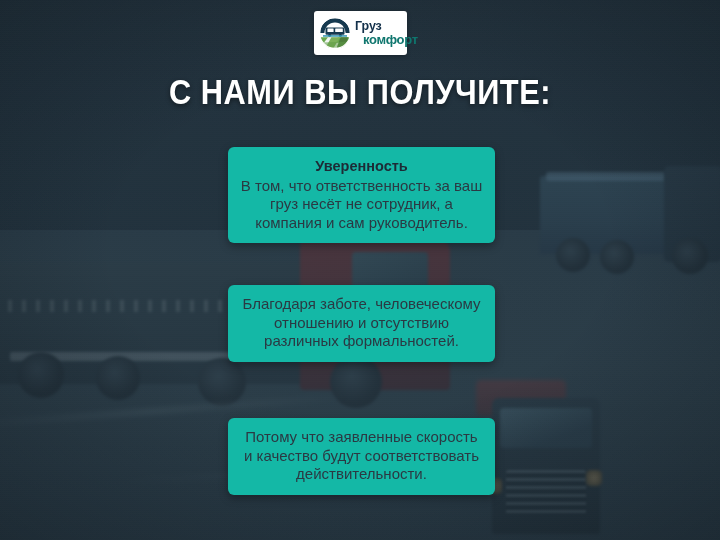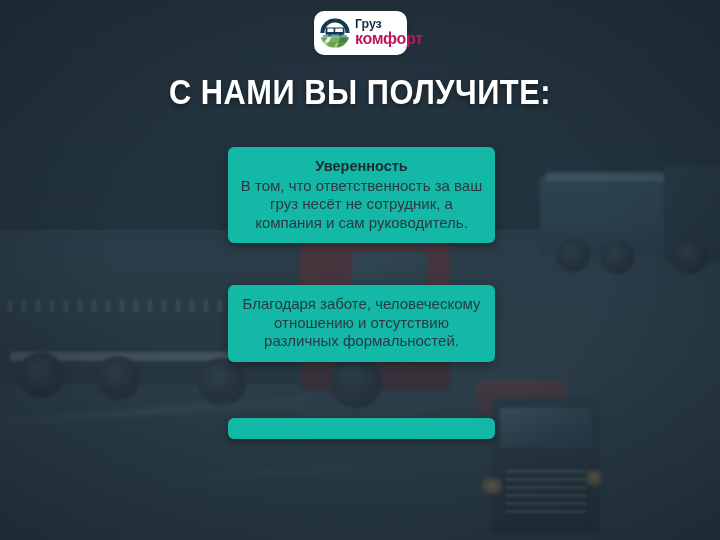--- a/index.html
+++ b/index.html
@@ -178,21 +178,21 @@
 
   
   .content { position: absolute; inset: 0; }
 
   
   .logo-badge {
     position: absolute;
     left: 314px; top: 11px;
     width: 93px; height: 44px;
     background: #ffffff;
-    border-radius: 10px;
+    border-radius: 3px;
     display: flex;
     align-items: center;
     padding: 0 5px 0 4px;
     box-sizing: border-box;
     box-shadow: 0 1px 4px rgba(0,0,0,0.28);
   }
   .logo-mark { width: 34px; height: 34px; flex: 0 0 34px; }
   .logo-words {
     margin-left: 3px;
     line-height: 1.02;
@@ -200,24 +200,25 @@
     flex-direction: column;
     justify-content: center;
   }
   .logo-word-1 {
     font-size: 12.5px;
     font-weight: 700;
     color: #13304a;
     letter-spacing: -0.1px;
   }
   .logo-word-2 {
-    font-size: 16px;
-    font-weight: 700;
-    color: #be185d;
+    font-size: 13px;
+    font-weight: 700;
+    color: #0f766e;
     letter-spacing: -0.3px;
+    margin-left: 8px;
   }
 
   
   .headline {
     position: absolute;
     left: 0; top: 72px; width: 720px;
     text-align: center;
     color: #ffffff;
     font-size: 35px;
     font-weight: 700;
@@ -353,17 +354,18 @@
     <div class="card" id="card-1">
       <div class="card-title">Уверенность</div>
       <div class="card-body">В том, что ответственность за ваш груз несёт не сотрудник, а компания и сам руководитель.</div>
     </div>
 
     <div class="card" id="card-2">
       <div class="card-body">Благодаря заботе, человеческому отношению и отсутствию различных формальностей.</div>
     </div>
 
     <div class="card" id="card-3">
+      <div class="card-body">Потому что заявленные скорость и качество будут соответствовать действительности.</div>
     </div>
 
 
   </div>
 </div>
 
 </body></html>

